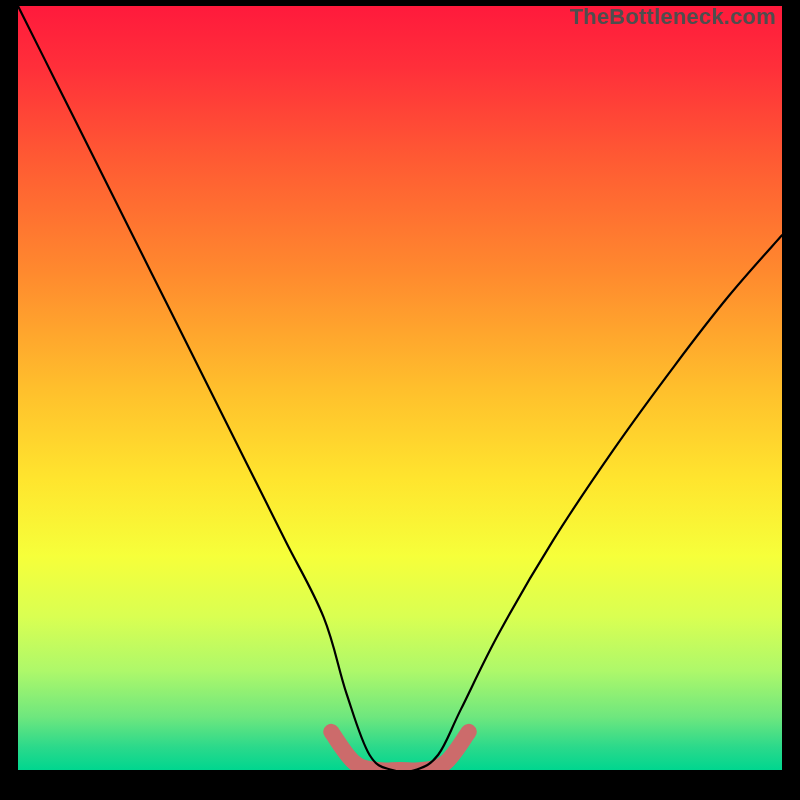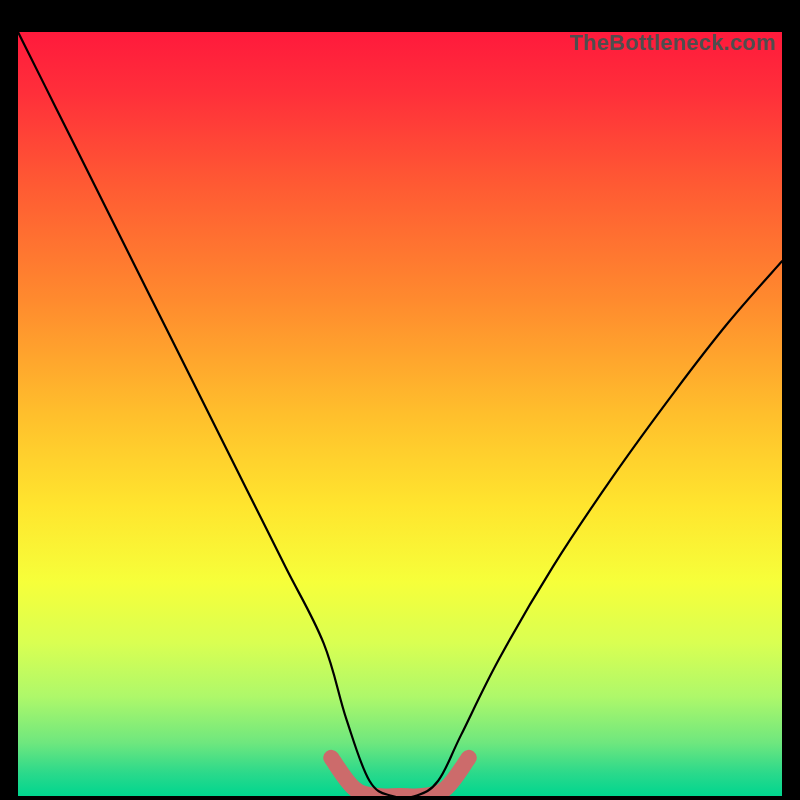--- a/index.html
+++ b/index.html
@@ -7,21 +7,21 @@
     padding: 0;
     width: 800px;
     height: 800px;
     background: #000;
     overflow: hidden;
     font-family: Arial, Helvetica, sans-serif;
   }
   .frame {
     position: absolute;
     left: 18px;
-    top: 32px;
+    top: 6px;
     width: 764px;
     height: 764px;
     background: #000;
   }
   .watermark {
     position: absolute;
     top: -2px;
     right: 6px;
     font-size: 22px;
     font-weight: 600;

